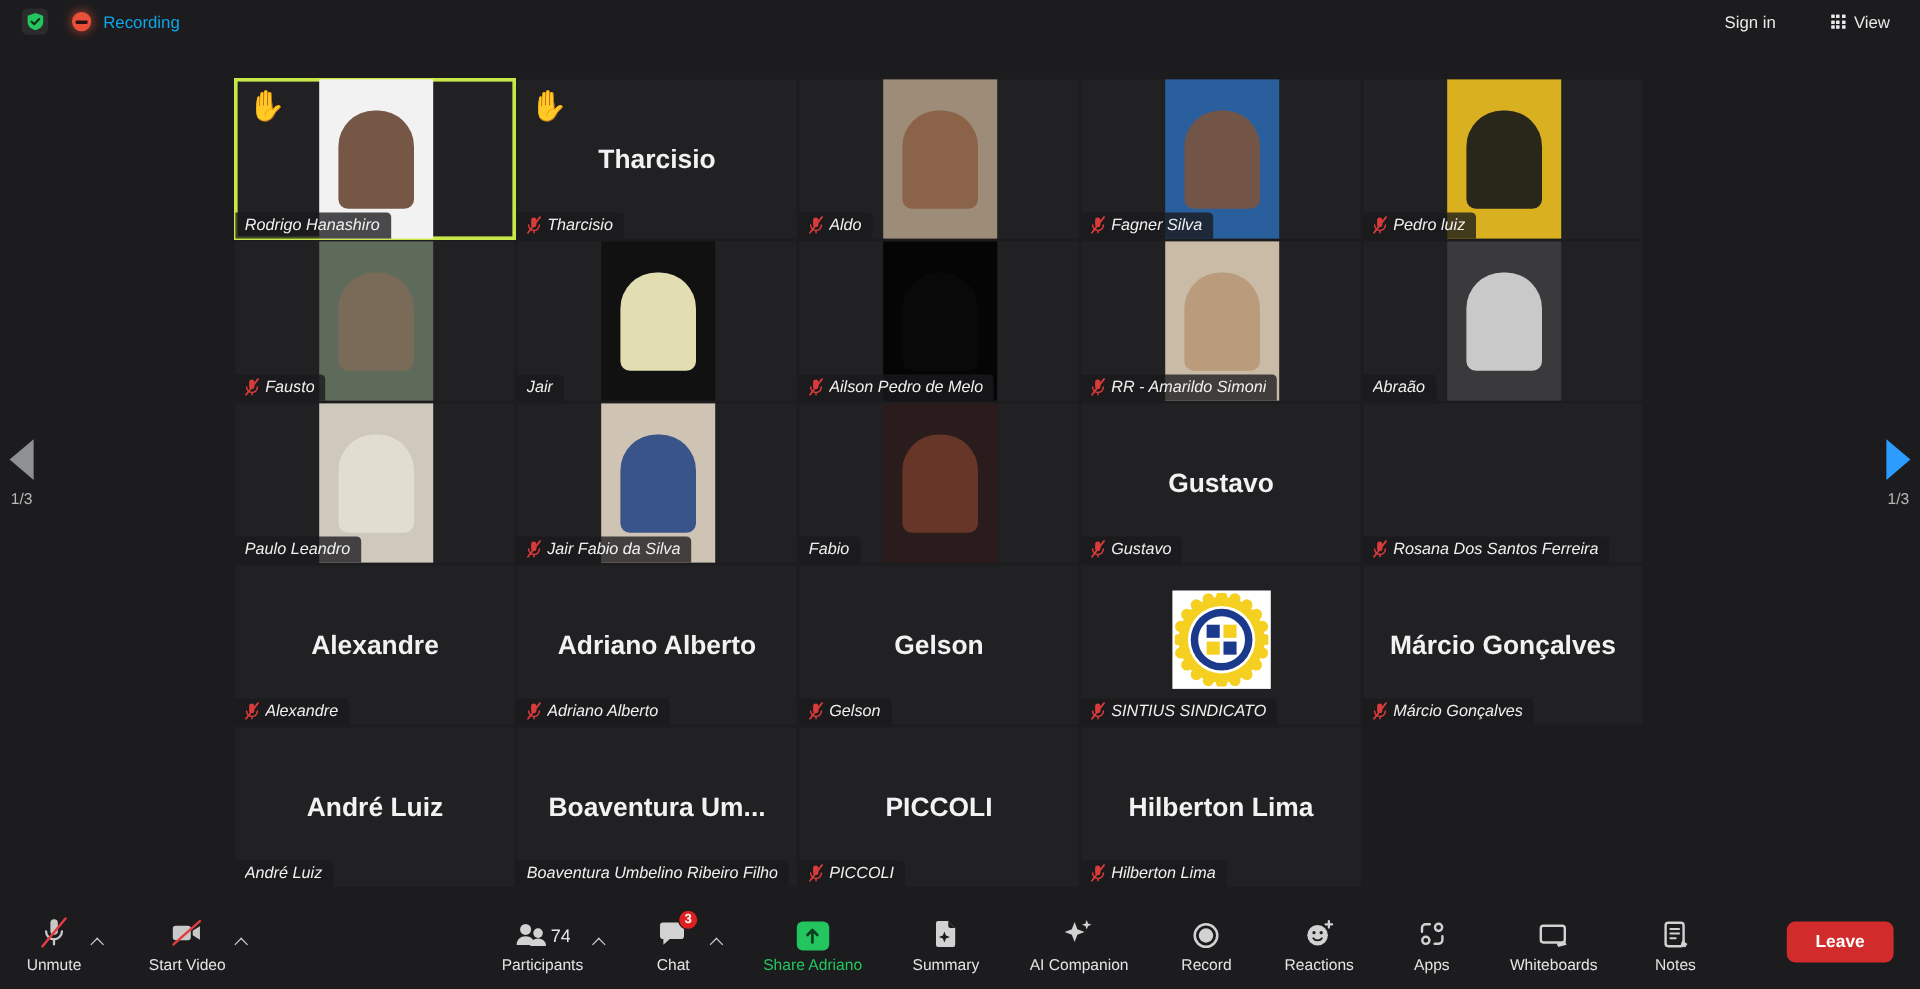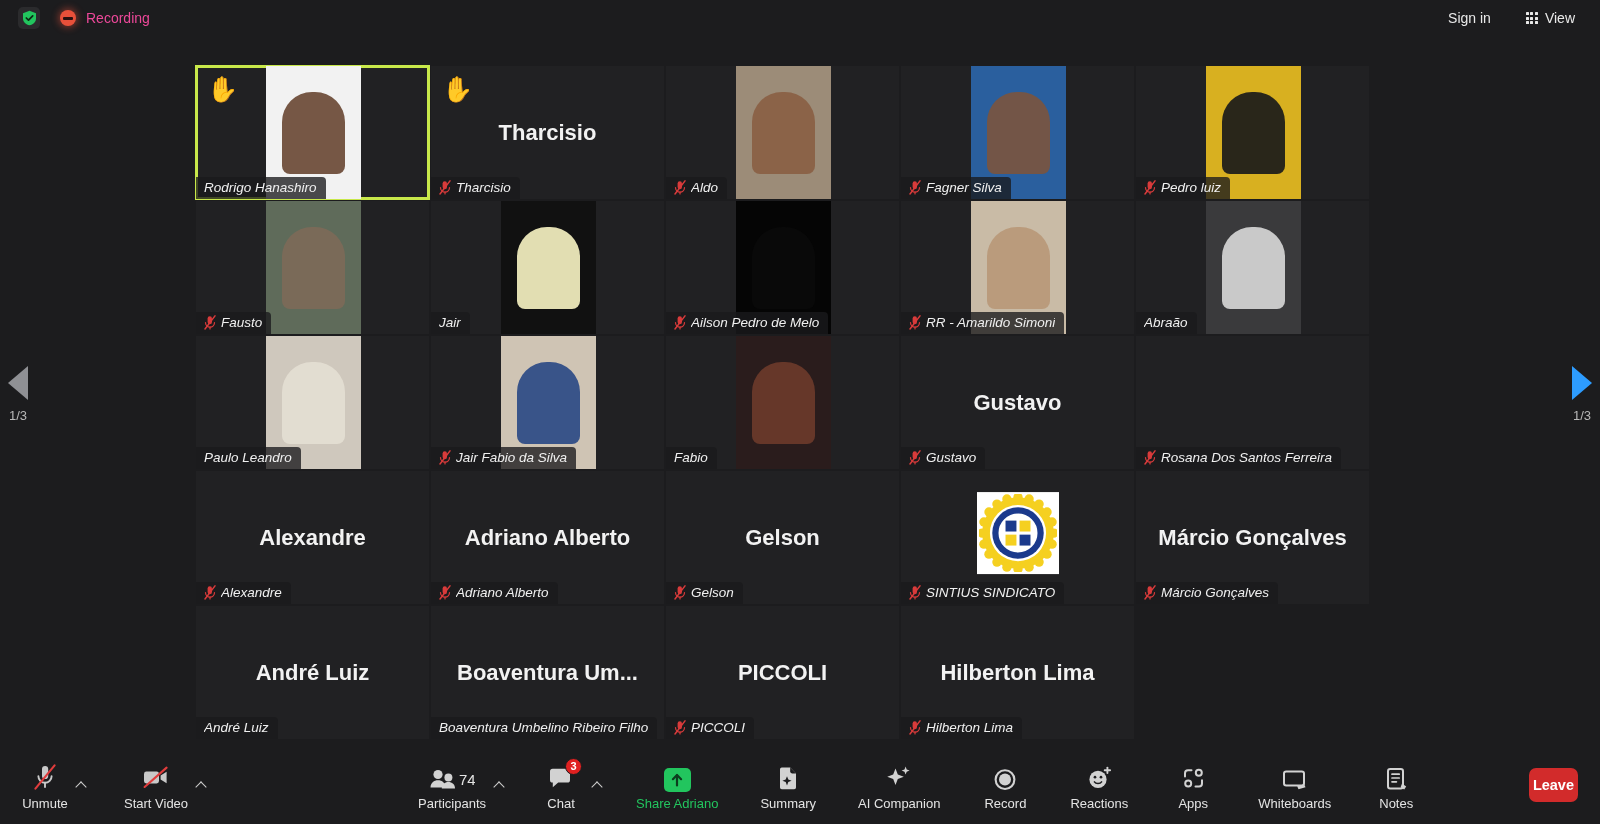--- a/index.html
+++ b/index.html
@@ -27,23 +27,23 @@
   .rec-dot {
     width:16px; height:16px; border-radius:50%;
     background:#e8503a;
     box-shadow:0 0 7px 2px rgba(232,80,58,0.45);
     position:relative;
   }
   .rec-dot:after{
     content:""; position:absolute; left:3px; top:6.5px;
     width:10px; height:3px; border-radius:1px; background:#2a1010;
   }
-  .rec-label { margin-left:10px; font-size:14px; color:#ec4899; }
+  .rec-label { margin-left:10px; font-size:14px; color:#0ea5e9; }
   .topbar-right {
-    margin-left:auto; display:flex; align-items:center; gap:9px;
+    margin-left:auto; display:flex; align-items:center; gap:20px;
   }
   .tb-btn {
     display:flex; align-items:center; gap:7px;
     padding:6px 13px; border-radius:7px;
     font-size:14px; color:#e9e9e9; cursor:pointer;
     background:transparent;
   }
   .grid-ico { display:grid; grid-template-columns:repeat(3,3px); grid-template-rows:repeat(3,3px); gap:1.5px; }
   .grid-ico i { background:#e9e9e9; display:block; width:3px; height:3px; border-radius:0.5px; }
 
@@ -139,21 +139,21 @@
     display:flex; align-items:center; justify-content:center; padding:0 4px;
     border:1.5px solid #1c1c1e;
   }
   .share-box {
     width:27px; height:24px; border-radius:5px; background:#22c55e;
     display:flex; align-items:center; justify-content:center;
   }
   .leave-btn {
     margin-left:auto; margin-right:22px;
     background:#d22b2b; color:#fff; font-size:14.5px; font-weight:bold;
-    padding:9px 4px; border-radius:7px; border:none; cursor:pointer;
+    padding:9px 24px; border-radius:7px; border:none; cursor:pointer;
     font-family:"Liberation Sans", sans-serif;
     text-align:right;
   }
   .tgroup { display:flex; align-items:center; }
   .sintius-logo {
     position:absolute; left:50%; top:50%; transform:translate(-50%,-56%);
     width:82px; height:82px; background:#fff;
     display:flex; align-items:center; justify-content:center;
   }
 </style>

